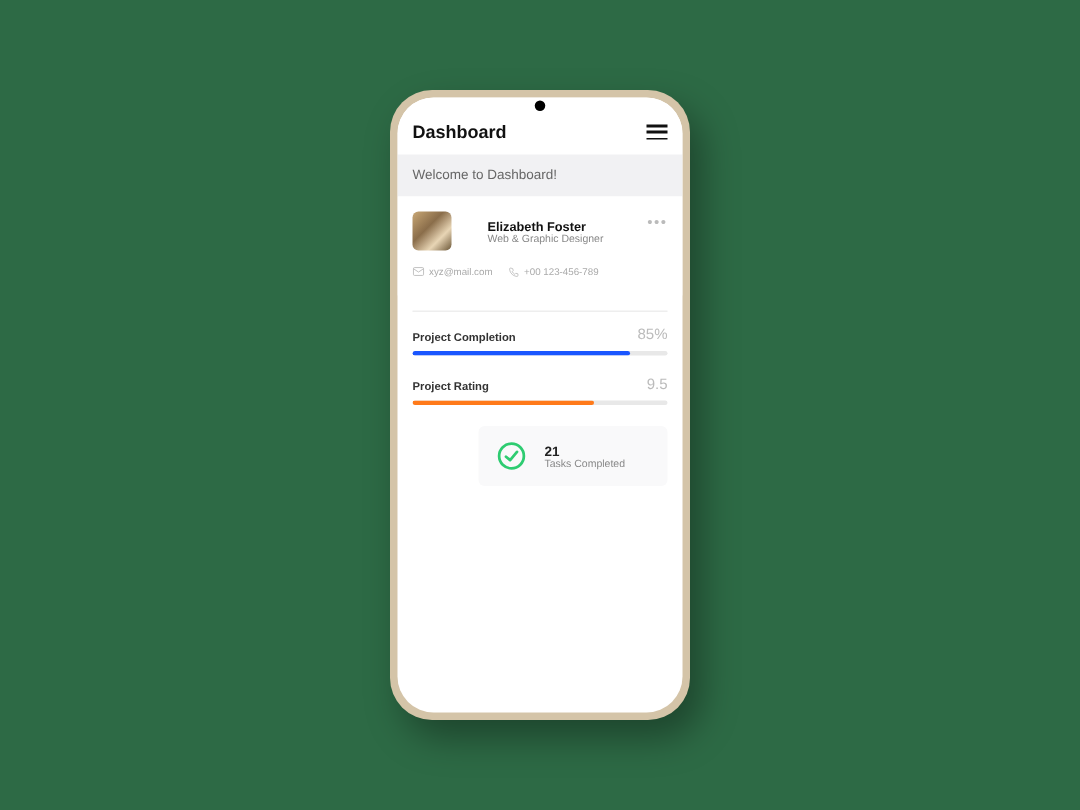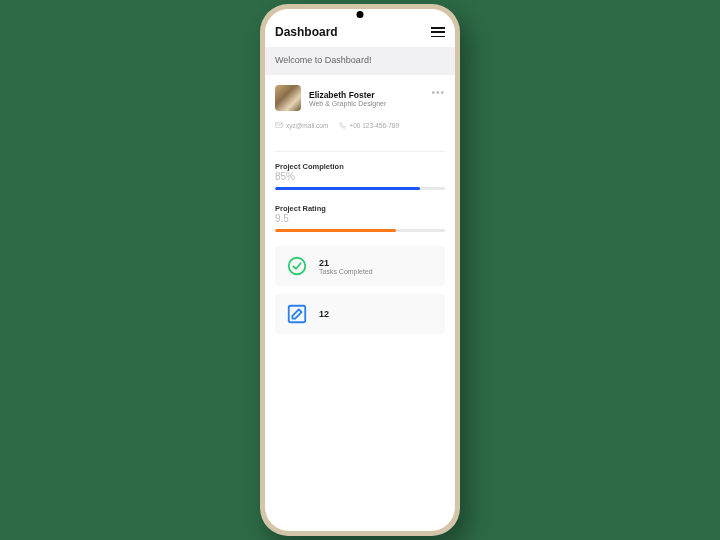--- a/index.html
+++ b/index.html
@@ -8,21 +8,21 @@
     height: 540px;
     background: #2d6a45;
     font-family: -apple-system, BlinkMacSystemFont, "Segoe UI", Arial, sans-serif;
     display: flex;
     align-items: center;
     justify-content: center;
     overflow: hidden;
   }
   .phone-frame {
     width: 200px;
-    height: 532px;
+    height: 420px;
     background: #d4c4a8;
     border-radius: 28px;
     padding: 5px;
     box-shadow: 8px 12px 24px rgba(0,0,0,0.35);
     position: relative;
   }
   .phone-screen {
     width: 100%;
     height: 100%;
     background: #ffffff;
@@ -80,21 +80,21 @@
     font-size: 9px;
     color: #666;
   }
   .profile-card {
     background: #fff;
     padding: 10px 10px 12px 10px;
   }
   .profile-top {
     display: flex;
     align-items: center;
-    gap: 8px;
+    gap: 24px;
     position: relative;
   }
   .avatar {
     width: 26px;
     height: 26px;
     border-radius: 4px;
     background: linear-gradient(135deg, #c9a876 0%, #8a6d4a 40%, #e8d5b5 70%, #6b5637 100%);
     flex-shrink: 0;
   }
   .profile-info {
@@ -141,23 +141,22 @@
     height: 1px;
     background: #eee;
     margin: 10px 10px 0 10px;
   }
   .progress-section {
     padding: 10px 10px 4px 10px;
   }
   .progress-row {
     display: flex;
     justify-content: space-between;
-    align-items: flex-start;
+    align-items: flex-end;
     margin-bottom: 5px;
-    flex-direction: column;
   }
   .progress-label {
     font-size: 7.5px;
     font-weight: 600;
     color: #333;
   }
   .progress-value {
     font-size: 10px;
     color: #bbb;
   }
@@ -168,20 +167,21 @@
     border-radius: 2px;
     overflow: hidden;
   }
   .progress-fill {
     height: 100%;
     border-radius: 2px;
   }
   .stats-list {
     margin-top: 10px;
     padding: 0 10px;
+    margin-left: 44px;
   }
   .stat-card {
     background: #f9f9fa;
     border-radius: 4px;
     padding: 8px 10px;
     display: flex;
     align-items: center;
     gap: 10px;
     margin-bottom: 8px;
   }
@@ -284,28 +284,16 @@
           <svg width="22" height="22" viewBox="0 0 24 24">
               <circle cx="12" cy="12" r="9" fill="none" stroke="#2ecc71" stroke-width="2"></circle>
               <path d="M8 12.5 L11 15 L16 9" fill="none" stroke="#2ecc71" stroke-width="2" stroke-linecap="round" stroke-linejoin="round"></path>
             </svg>
         </div>
         <div class="stat-text">
           <div class="stat-number">21</div>
           <div class="stat-label">Tasks Completed</div>
         </div>
       </div>
-      <div class="stat-card">
-        <div class="stat-icon">
-          <svg width="22" height="22" viewBox="0 0 24 24">
-              <rect x="3" y="3" width="18" height="18" rx="2" fill="none" stroke="#2980ef" stroke-width="2"></rect>
-              <path d="M14 7 L17 10 L10 17 L7 17 L7 14 Z" fill="none" stroke="#2980ef" stroke-width="2" stroke-linejoin="round"></path>
-            </svg>
-        </div>
-        <div class="stat-text">
-          <div class="stat-number">12</div>
-          <div class="stat-label"></div>
-        </div>
-      </div>
     </div>
 
   </div>
 </div>
 
 </body></html>

